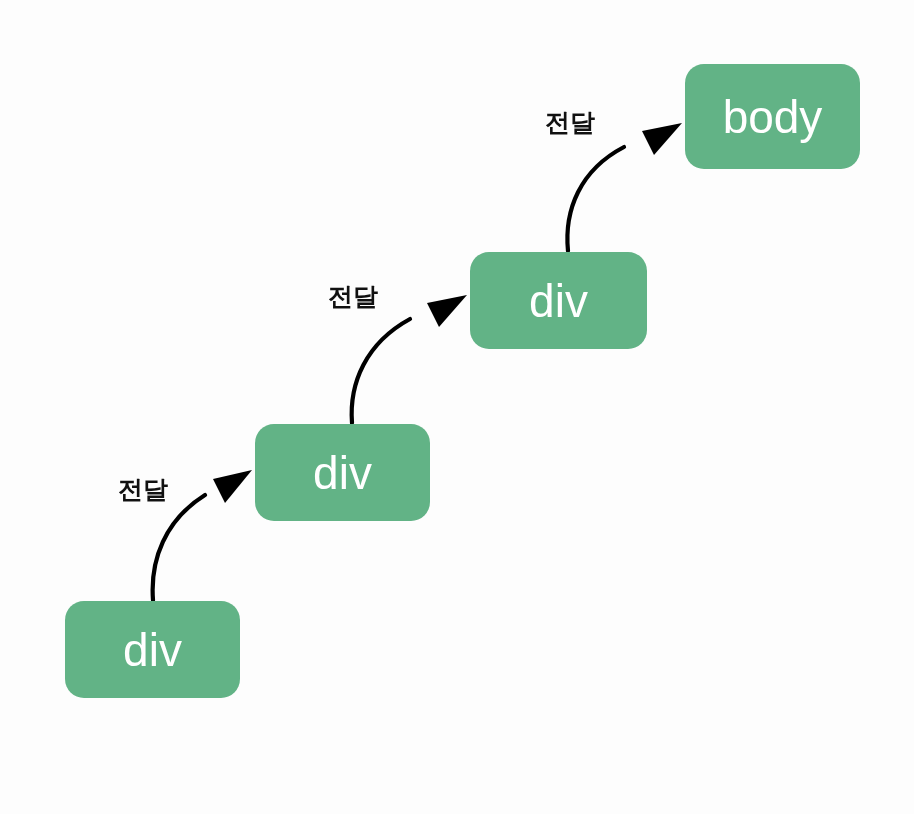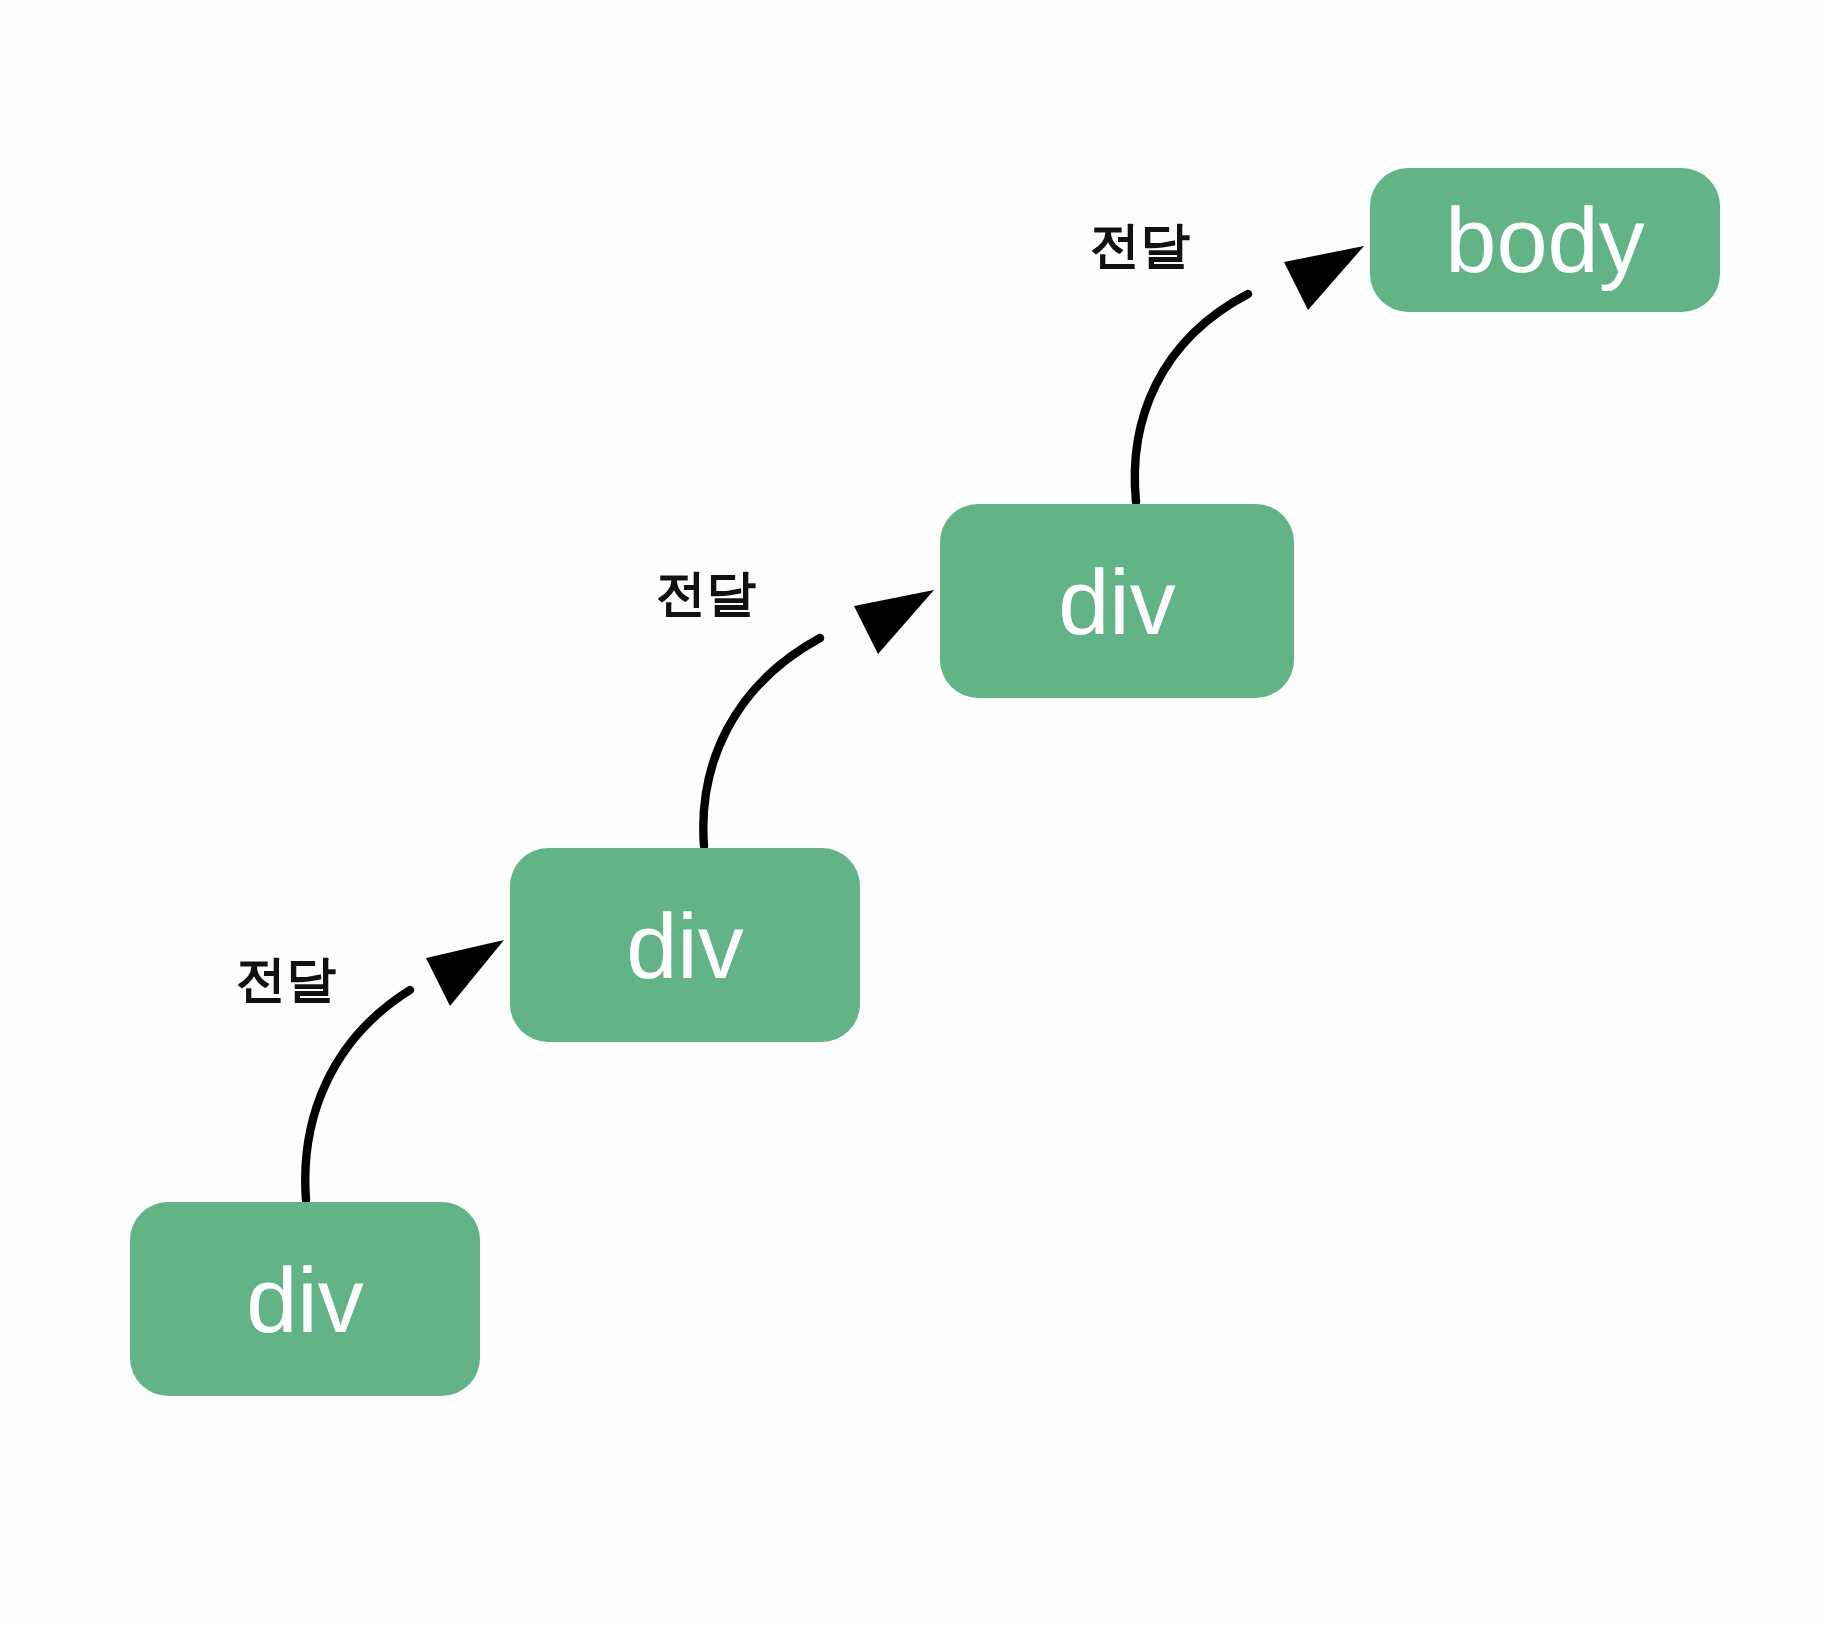--- a/index.html
+++ b/index.html
@@ -89,21 +89,21 @@
       <path class="arrow-path" d="M 352 423 C 349 383 366 343 410 319"></path>
       <polygon class="arrow-head" points="467,295 427,303 439,327"></polygon>
     </g>
 
     <g>
       <path class="arrow-path" d="M 568 251 C 564 210 580 170 624 147"></path>
       <polygon class="arrow-head" points="682,123 642,131 654,155"></polygon>
     </g>
   </svg>
 
-  <div class="node-box" id="node-body-root" style="left:685px; top:84px; width:175px; height:72px;">
+  <div class="node-box" id="node-body-root" style="left:685px; top:64px; width:175px; height:105px;">
     <span class="node-label">body</span>
   </div>
 
   <div class="node-box" id="node-div-parent-2" style="left:470px; top:252px; width:177px; height:97px;">
     <span class="node-label">div</span>
   </div>
 
   <div class="node-box" id="node-div-parent-1" style="left:255px; top:424px; width:175px; height:97px;">
     <span class="node-label">div</span>
   </div>

